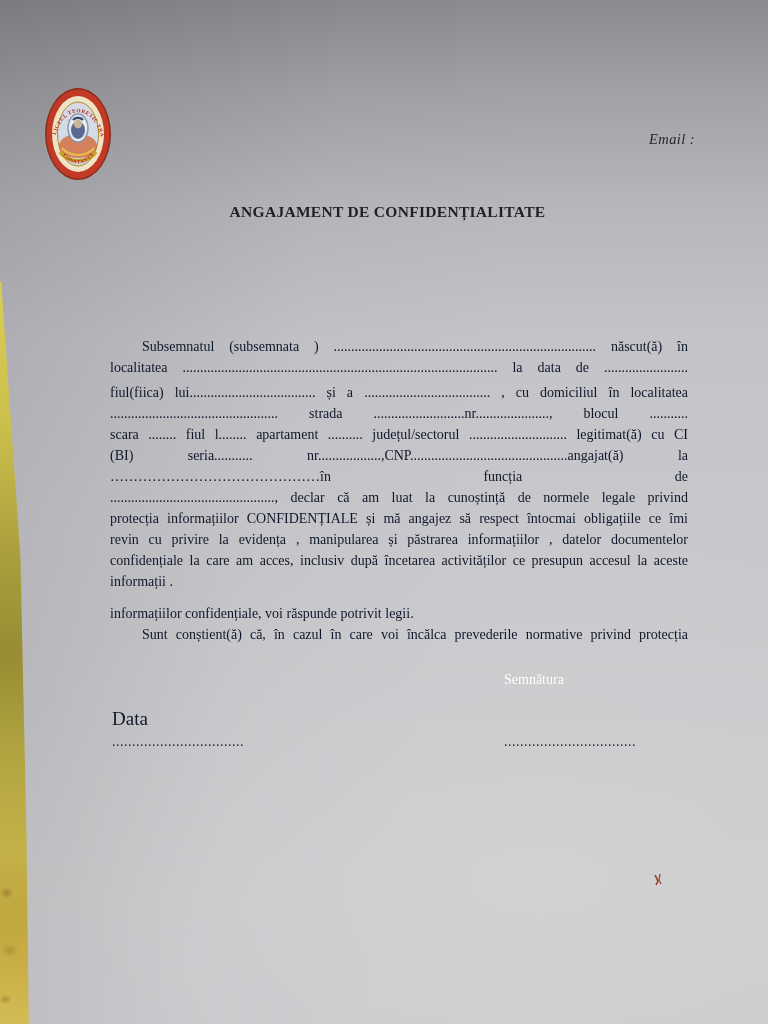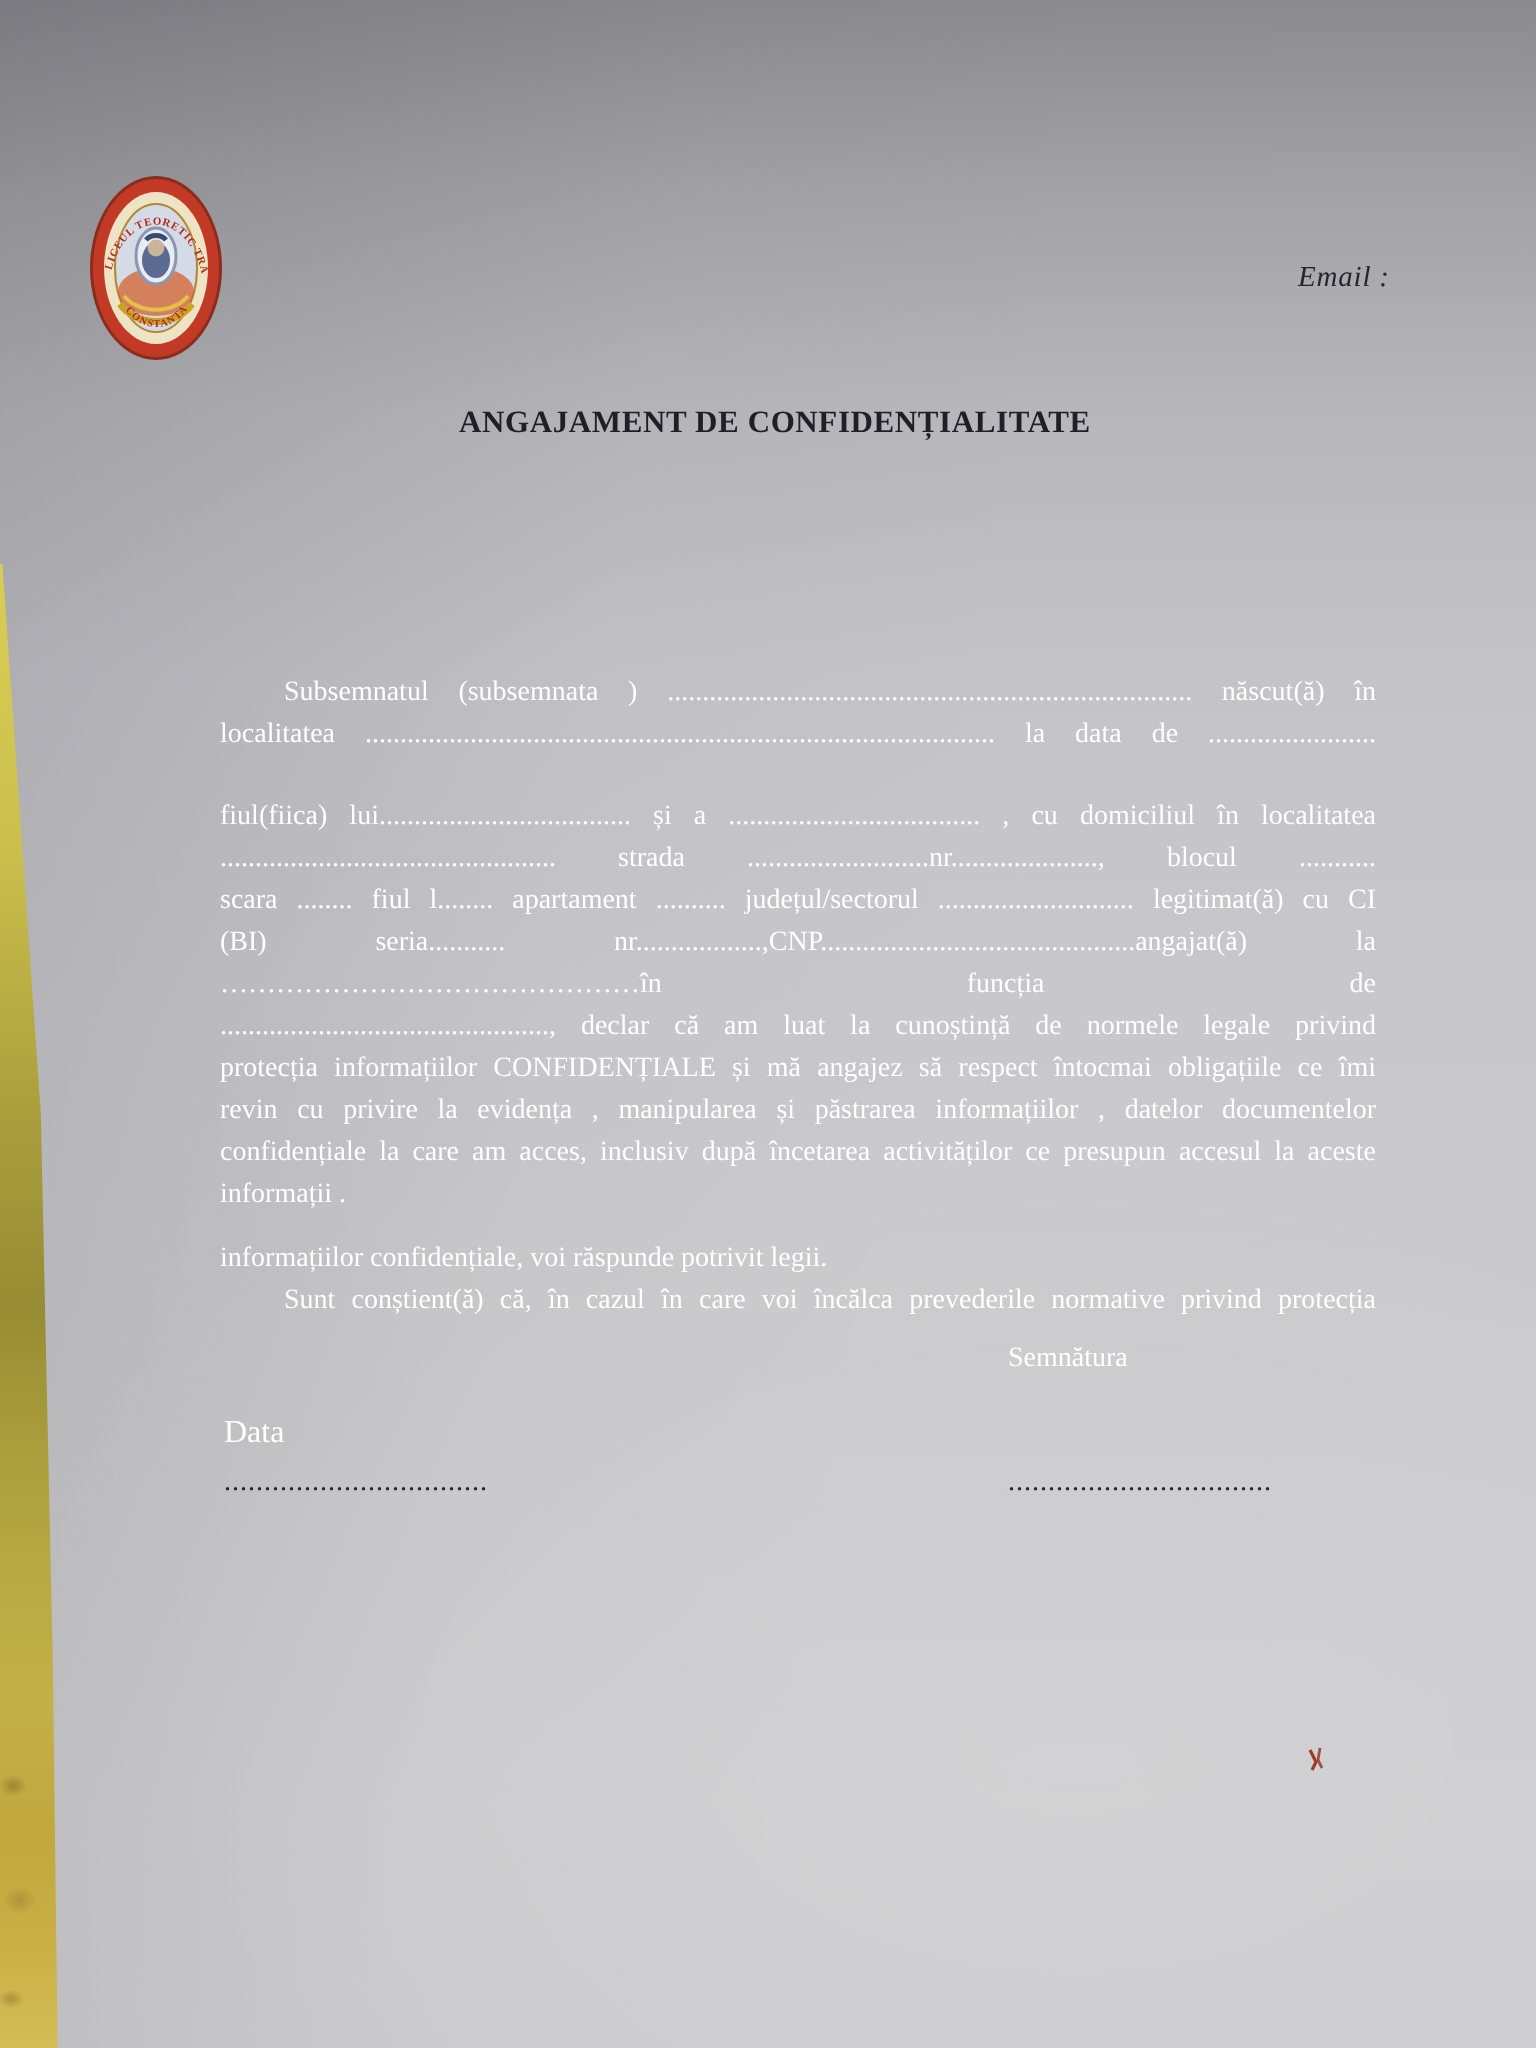--- a/index.html
+++ b/index.html
@@ -47,35 +47,35 @@
 
   
   .doc-title{
     position:absolute;left:0;top:203px;width:775px;text-align:center;
     font-weight:bold;font-size:15.5px;letter-spacing:0.3px;color:#1f1f27;
   }
 
   
   .body-block{
     position:absolute;left:110px;top:336px;width:578px;
-    font-size:14px;line-height:21px;color:#ffffff;
+    font-size:14px;line-height:21px;color:#0f172a;
   }
   .para{margin:0;}
-  .para + .para{margin-top:20px;}
+  .para + .para{margin-top:4px;}
   .para:nth-child(3){margin-top:11px;}
   .line{
     text-align:justify;text-align-last:justify;
     white-space:normal;word-break:keep-all;
   }
   .line.short{text-align-last:left;}
   .line.indent{text-indent:32px;}
 
   
   .sig-label{position:absolute;left:504px;top:672px;font-size:14px;color:#ffffff;}
-  .date-label{position:absolute;left:112px;top:708px;font-size:16px;color:#ffffff;}
+  .date-label{position:absolute;left:112px;top:708px;font-size:19px;color:#0f172a;}
   .date-dots{position:absolute;left:112px;top:734px;font-size:14px;letter-spacing:0.5px;color:#26262e;}
   .sign-dots{position:absolute;left:504px;top:734px;font-size:14px;letter-spacing:0.5px;color:#26262e;}
 
   
   .red-mark{position:absolute;left:652px;top:872px;width:12px;height:16px;}
 </style>
 </head>
 <body>
 
 <div class="photo">

